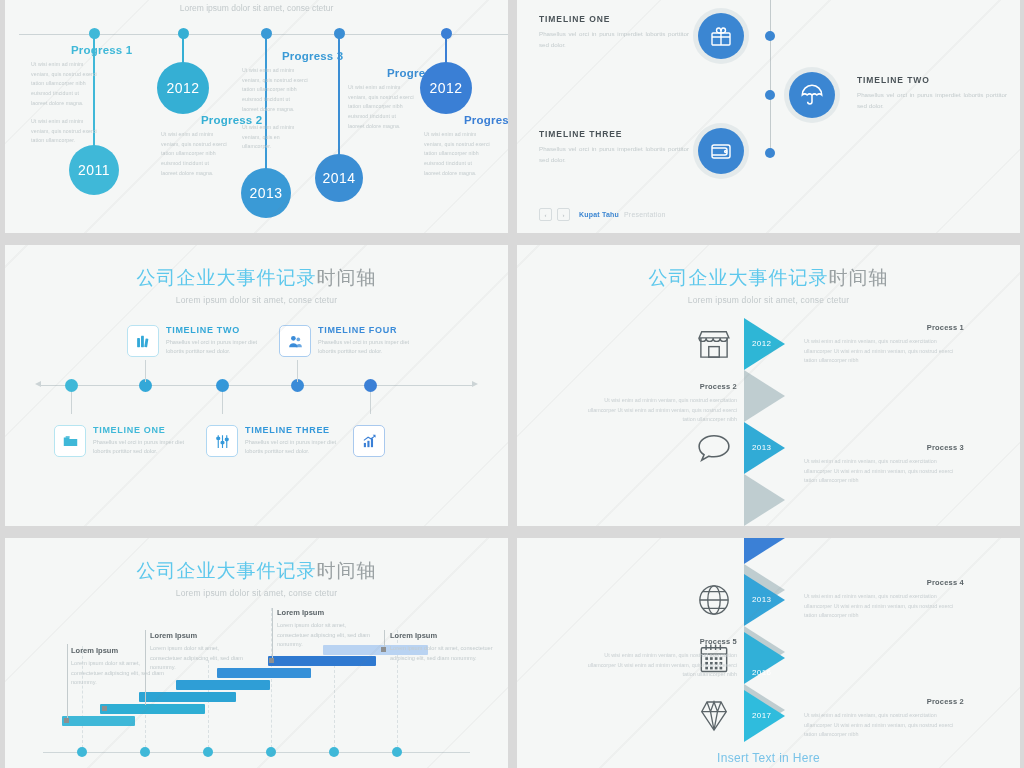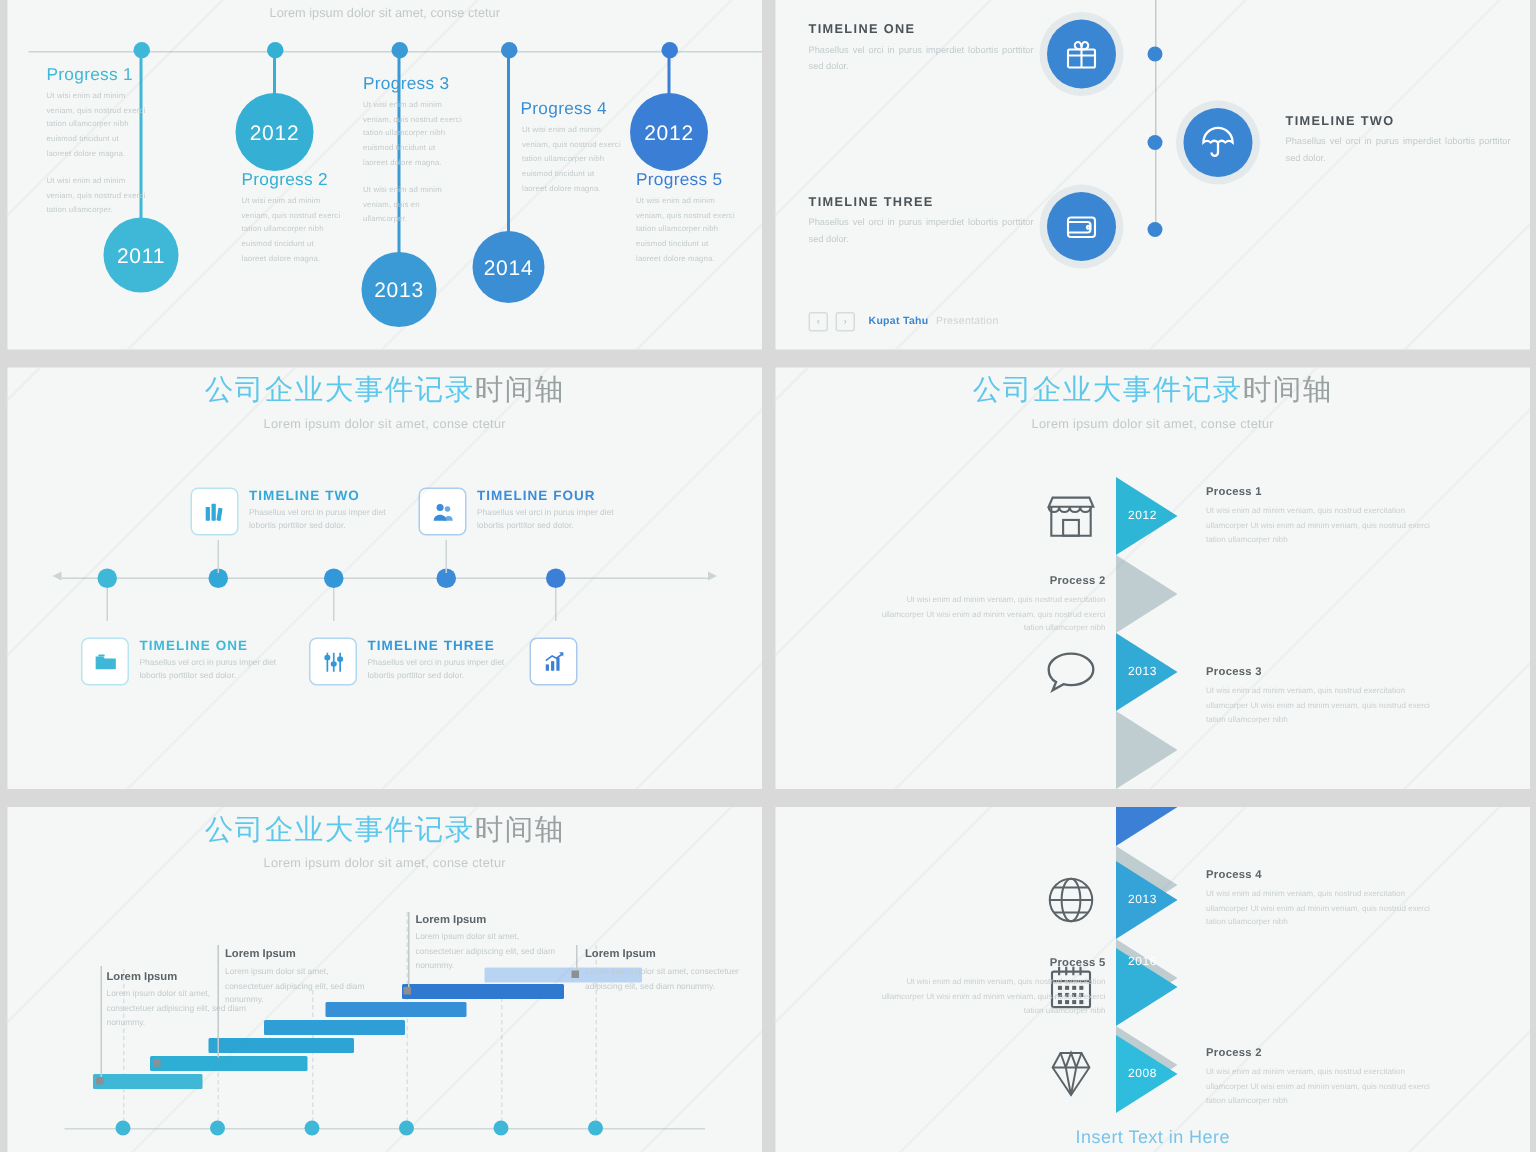--- a/index.html
+++ b/index.html
@@ -27,21 +27,21 @@
     overflow:hidden;
   }
   
   .cn-title{
     text-align:center;
     font-size:19px;
     letter-spacing:1px;
     font-weight:400;
     color:#9aa1a3;
     margin:0;
-    padding-top:2px;
+    padding-top:20px;
     white-space:nowrap;
   }
   .cn-title .hl{color:#5ec8ec;}
   .sub{
     text-align:center;
     font-size:8.5px;
     color:#c2c9cb;
     margin:4px 0 0 0;
     letter-spacing:.2px;
   }
@@ -67,21 +67,21 @@
   }
   .node .stem{
     position:absolute;left:50%;top:33px;width:1.4px;margin-left:-.7px;
   }
   .node .bubble{
     position:absolute;left:50%;border-radius:50%;
     display:flex;align-items:center;justify-content:center;
     color:#fff;font-size:14px;letter-spacing:.5px;
   }
   .node .ttl{
-    position:absolute;font-size:11.5px;font-weight:400;letter-spacing:.2px;white-space:nowrap;
+    position:absolute;font-size:11.5px;font-weight:700;letter-spacing:.2px;white-space:nowrap;margin-left:40px;
   }
   .node .body{position:absolute;width:66px;}
   .node .body p{margin:0 0 9px 0;}
 
   
   .s2 .vline{position:absolute;left:253px;top:0;bottom:78px;width:1.2px;background:#c3cbcd;}
   .s2 .vdot{position:absolute;left:248px;width:10px;height:10px;border-radius:50%;background:#3b86d2;}
   .s2 .icirc{
     position:absolute;width:46px;height:46px;border-radius:50%;
     background:#3b86d2;display:flex;align-items:center;justify-content:center;
@@ -116,21 +116,21 @@
   .s3 .cp{font-size:5.6px;line-height:1.65;color:#c3cbcd;margin:0;width:105px;}
 
   
   .rail{position:absolute;left:227px;top:0;width:44px;}
   .tri{position:absolute;left:0;width:0;height:0;}
   .tri-c{border-top:26px solid transparent;border-bottom:26px solid transparent;}
   .yr{
     position:absolute;left:8px;color:#fff;font-size:8px;font-weight:400;letter-spacing:.4px;
   }
   .proc{position:absolute;width:160px;}
-  .proc h4{font-size:7.5px;font-weight:700;color:#5b6468;margin:0 0 5px 0;letter-spacing:.2px;}
+  .proc h4{font-size:7.5px;font-weight:700;color:#5b6468;margin:0 0 5px 0;letter-spacing:.2px;text-align:right;}
   .proc p{font-size:5.4px;line-height:1.8;color:#c8cfd1;margin:0;}
   .proc.right{text-align:left;}
   .proc.left{text-align:right;}
   .pic{position:absolute;width:54px;height:54px;display:flex;align-items:center;justify-content:center;}
 
   
   .s5 .gbar{position:absolute;height:10px;border-radius:1px;}
   .s5 .gstem{position:absolute;width:1.1px;background:#c3cbcd;}
   .s5 .gsq{position:absolute;width:5px;height:5px;background:#8d8f90;}
   .s5 .glabel{position:absolute;width:95px;}
@@ -473,22 +473,22 @@
       <div class="tri tri-c" style="top:-26px;border-left:41px solid #3b80d6;"></div>
       <div class="tri tri-c" style="top:26px;border-left:41px solid #bfcdd0;"></div>
       <div class="tri tri-c" style="top:36px;border-left:41px solid #34a4d8;"></div>
       <div class="tri tri-c" style="top:88px;border-left:41px solid #bfcdd0;"></div>
       <div class="tri tri-c" style="top:94px;border-left:41px solid #31b0d8;"></div>
       <div class="tri tri-c" style="top:146px;border-left:41px solid #bfcdd0;"></div>
       <div class="tri tri-c" style="top:152px;border-left:41px solid #2fbcdd;"></div>
     </div>
 
     <span class="yr" style="left:235px;top:57px;">2013</span>
-    <span class="yr" style="left:235px;top:98px;">2016</span>
-    <span class="yr" style="left:235px;top:173px;">2008</span>
+    <span class="yr" style="left:235px;top:130px;">2016</span>
+    <span class="yr" style="left:235px;top:173px;">2017</span>
 
     <div class="pic" style="left:170px;top:35px;">
       <svg width="40" height="40" viewBox="0 0 48 48" fill="none" stroke="#5b6468" stroke-width="1.6">
         <circle cx="24" cy="24" r="17"></circle>
         <ellipse cx="24" cy="24" rx="7.5" ry="17"></ellipse>
         <path d="M7 24h34M10 14h28M10 34h28"></path>
       </svg>
     </div>
     <div class="pic" style="left:170px;top:93px;">
       <svg width="38" height="38" viewBox="0 0 48 48" fill="none" stroke="#5b6468" stroke-width="1.8">

